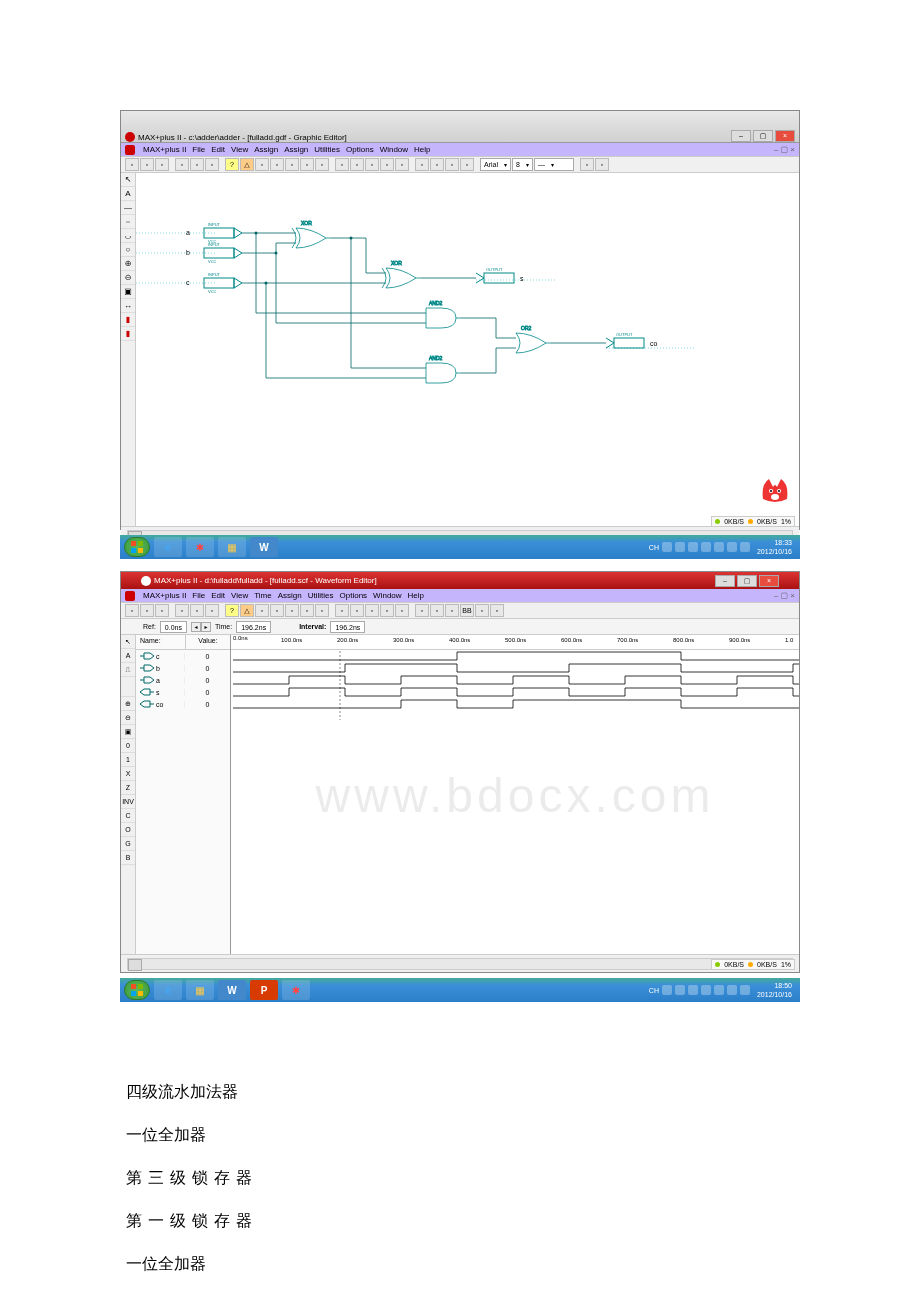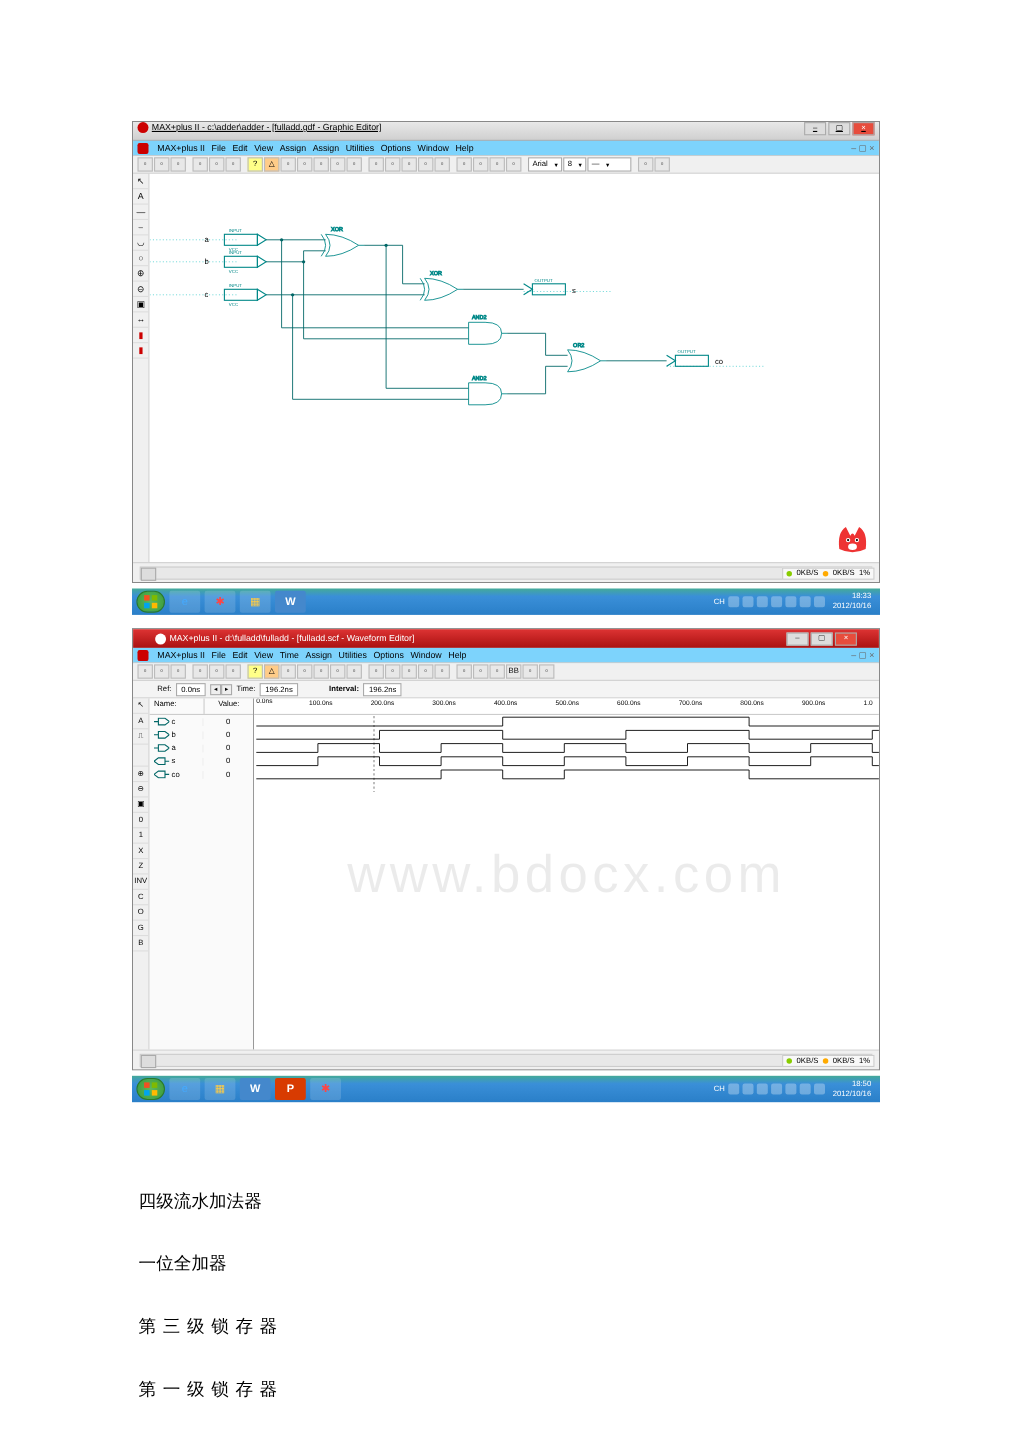--- a/index.html
+++ b/index.html
@@ -1,26 +1,26 @@
 <!DOCTYPE html>
 <html><head>
 <meta charset="utf-8">
 <style>
   * { box-sizing: border-box; margin: 0; padding: 0; }
   body { font-family: Arial, sans-serif; background: #fff; width: 920px; }
   .page { padding: 0; }
   
   
   .win1 { width: 680px; height: 420px; margin: 110px auto 5px auto; border: 1px solid #888; position: relative; background: #fff; }
-  .titlebar { height: 17px; background: linear-gradient(#e8e8e8, #d0d0d0); display: flex; align-items: flex-start; padding: 0 4px; font-size: 8px; border-bottom: 1px solid #999; text-decoration: underline; }
+  .titlebar { height: 32px; background: linear-gradient(#e8e8e8, #d0d0d0); display: flex; align-items: flex-end; padding: 0 4px; font-size: 8px; border-bottom: 1px solid #999; }
   .titlebar .icon { width: 10px; height: 10px; background: #c00; border-radius: 50%; margin-right: 3px; }
   .titlebar .winbtns { margin-left: auto; display: flex; gap: 2px; }
   .titlebar .winbtns span { width: 20px; height: 12px; display: inline-block; background: #ddd; border: 1px solid #aaa; font-size: 7px; text-align: center; line-height: 10px; }
   .titlebar .winbtns .close { background: #e74c3c; color: #fff; }
-  .menubar { height: 14px; background: #7dd3fc; display: flex; align-items: center; padding: 0 4px; font-size: 8px; gap: 6px; border-bottom: 1px solid #ccc; }
+  .menubar { height: 14px; background: #c4b5fd; display: flex; align-items: center; padding: 0 4px; font-size: 8px; gap: 6px; border-bottom: 1px solid #ccc; }
   .menubar .micon { width: 10px; height: 10px; background: #c00; border-radius: 2px; margin-right: 2px; }
   .menubar span { cursor: default; }
   .menubar .closex { margin-left: auto; font-size: 8px; color: #666; }
   .toolbar { height: 16px; background: #f0f0f0; border-bottom: 1px solid #ccc; display: flex; align-items: center; padding: 0 4px; gap: 1px; }
   .toolbar .tbtn { width: 14px; height: 13px; background: #e8e8e8; border: 1px solid #bbb; display: inline-block; font-size: 7px; text-align: center; line-height: 11px; }
   .toolbar .tsep { width: 4px; }
   .toolbar .tsel { height: 13px; border: 1px solid #aaa; background: #fff; font-size: 7px; padding: 0 3px; display: flex; align-items: center; }
   .toolbar .tsel::after { content: "▾"; margin-left: 6px; font-size: 6px; }
   .editorbody { display: flex; height: calc(100% - 47px - 18px); }
   .lefttools { width: 15px; background: #f0f0f0; border-right: 1px solid #ccc; display: flex; flex-direction: column; }
@@ -74,21 +74,21 @@
   .waveplot .ruler { height: 15px; border-bottom: 1px solid #ccc; position: relative; font-size: 6px; }
   .waveplot .ruler .tick { position: absolute; top: 2px; }
   .waveplot .zerotime { position: absolute; top: 0; left: 2px; font-size: 6px; }
   .waveplot svg { position: absolute; left: 0; top: 15px; }
   .wavelefttool { width: 15px; background: #f0f0f0; border-right: 1px solid #ccc; display: flex; flex-direction: column; }
   .wavelefttool .lt { height: 14px; border-bottom: 1px solid #ddd; font-size: 7px; text-align: center; line-height: 14px; }
   .watermark { position: absolute; left: 50%; top: 50%; transform: translate(-50%, -50%); font-size: 48px; color: rgba(0,0,0,0.08); font-family: Arial; letter-spacing: 4px; pointer-events: none; white-space: nowrap; }
   
   
   .textcontent { width: 680px; margin: 80px auto 40px auto; padding-left: 6px; }
-  .textcontent p { font-family: "SimSun", serif; font-size: 16px; color: #000; margin: 36px 0; }
+  .textcontent p { font-family: "SimSun", serif; font-size: 16px; color: #000; margin: 22px 0; }
   .textcontent p.spaced { letter-spacing: 6px; }
 </style>
 </head>
 <body>
 
 <div class="page">
 
   <div class="win1">
     <div class="titlebar">
       <span class="icon"></span>

